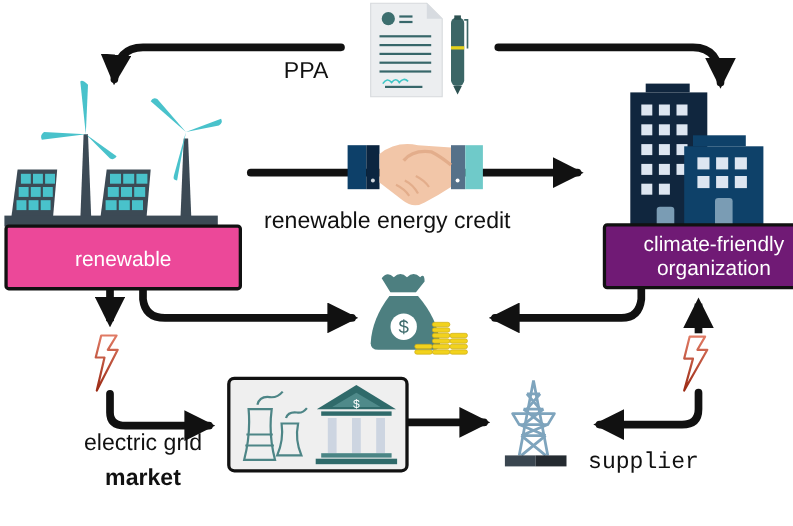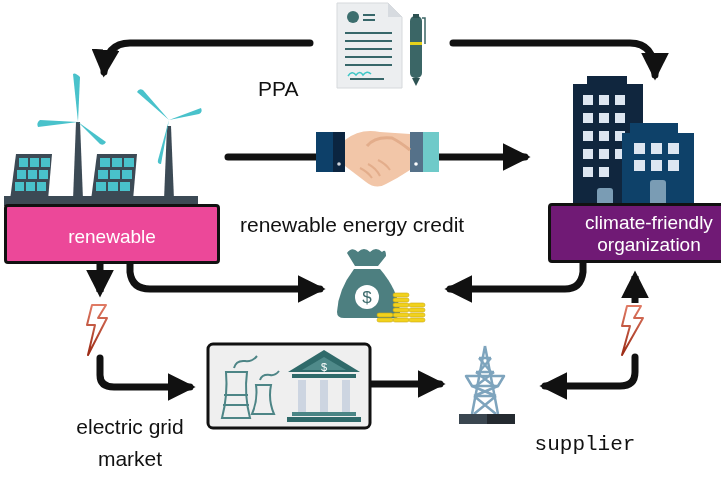--- a/index.html
+++ b/index.html
@@ -1,19 +1,19 @@
 <!DOCTYPE html>
 <html><head>
 <meta charset="utf-8">
 <style>
   html, body { margin: 0; padding: 0; background: #ffffff; }
   body { width: 721px; height: 478px; position: relative; overflow: hidden;
          font-family: "Liberation Sans", sans-serif; }
   #stage { position: absolute; left: 0; top: 0; }
-  .lbl { position: absolute; color: #111; font-size: 21px; text-align: center; line-height: 26px; white-space: nowrap; margin-top: 24px; }
+  .lbl { position: absolute; color: #111; font-size: 21px; text-align: center; line-height: 26px; white-space: nowrap; }
   .box { position: absolute; border: 3px solid #111; border-radius: 4px; color: #fff;
          font-size: 19px; line-height: 22px; text-align: center; box-sizing: border-box; }
   #producer-box { left: 4px; top: 204px; width: 216px; height: 60px; background: #ec4899; padding-top: 19px; }
   #org-box { left: 548px; top: 203px; width: 202px; height: 60px; background: #701a75; padding-top: 6px; }
 </style>
 </head>
 <body>
 
 <svg id="stage" width="721" height="478" viewBox="0 0 721 478">
   <defs>
@@ -241,17 +241,17 @@
 <div class="box" id="producer-box">
   <div>renewable</div>
 </div>
 <div class="box" id="org-box">
   <div>climate-friendly</div>
   <div>organization</div>
 </div>
 
 <div class="lbl" style="left:55px; top:390px; width:150px;">
   <div>electric grid</div>
-  <div style="margin-top:6px;">market</div>
+  <div style="margin-top:6px;font-weight:bold;">market</div>
 </div>
 <div class="lbl" style="left:520px; top:402px; width:130px;">
   <div style="margin-top:6px;font-family:Liberation Mono, monospace;">supplier</div>
 </div>
 
 </body></html>

